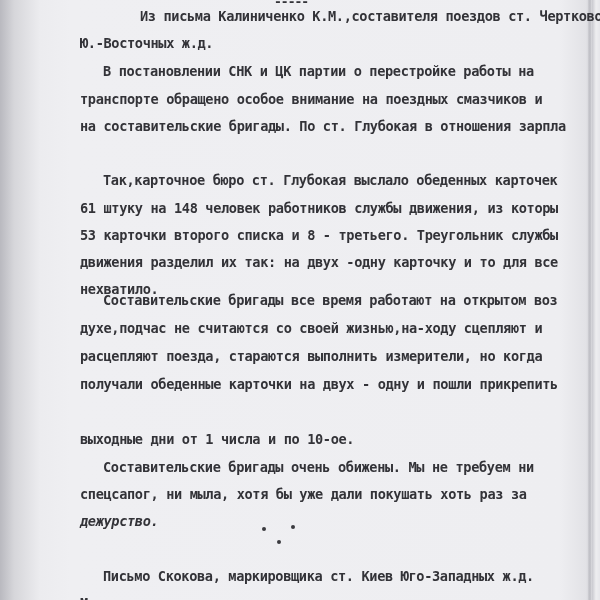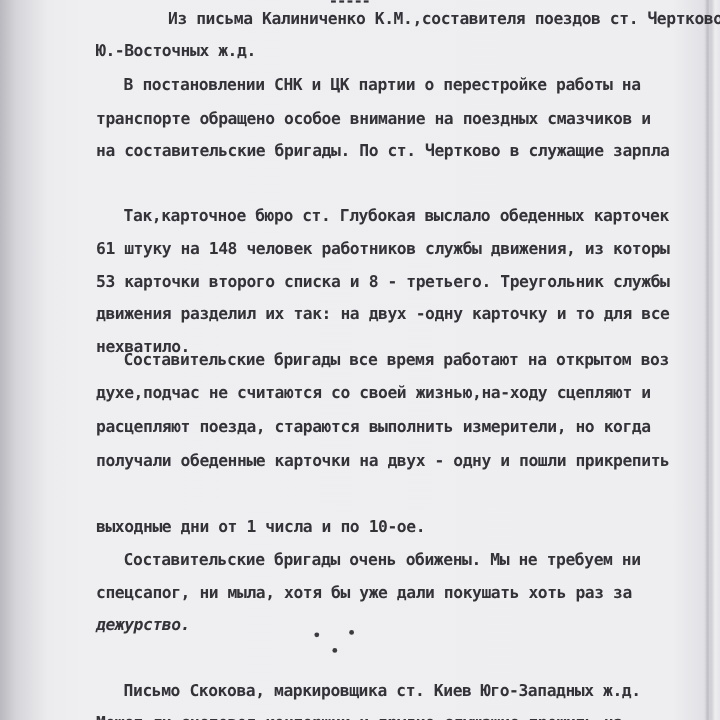--- a/index.html
+++ b/index.html
@@ -71,21 +71,21 @@
 <div class="page" data-name="scanned-document-page">
   <div class="rightline" data-name="page-edge-shadow"></div>
 
   <div class="sep" data-name="top-separator">-----</div>
 
   <div class="line" style="left:109px; top:27px;padding-left:31px;" data-name="letter-heading-line-1">Из письма Калиниченко К.М.,составителя поездов ст. Чертково</div>
   <div class="line" style="left:103px; top:86px;" data-name="paragraph-1-line-1">В постановлении СНК и ЦК партии о перестройке работы на</div>
 
   <div class="line" style="left:80px; top:57px;" data-name="letter-heading-line-2">Ю.-Восточных ж.д.</div>
   <div class="line" style="left:80px; top:115px;" data-name="paragraph-1-line-2">транспорте обращено особое внимание на поездных смазчиков и</div>
-  <div class="line" style="left:80px; top:144px;" data-name="paragraph-1-line-3">на составительские бригады. По ст. Чертково в служащие зарпла</div>
+  <div class="line" style="left:80px; top:144px;" data-name="paragraph-1-line-3">на составительские бригады. По ст. Глубокая в отношения зарпла</div>
 
   <div class="line" style="left:103px; top:201px;" data-name="paragraph-2-line-1">Так,карточное бюро ст. Глубокая выслало обеденных карточек</div>
   <div class="line" style="left:80px; top:230px;" data-name="paragraph-2-line-2">61 штуку на 148 человек работников службы движения, из которы</div>
   <div class="line" style="left:80px; top:259px;" data-name="paragraph-2-line-3">53 карточки второго списка и 8 - третьего. Треугольник службы</div>
   <div class="line" style="left:80px; top:288px;" data-name="paragraph-2-line-4">движения разделил их так: на двух -одну карточку и то для все</div>
   <div class="line" style="left:80px; top:317px;" data-name="paragraph-2-line-5">нехватило.</div>
 
   <div class="line" style="left:103px; top:346px;" data-name="paragraph-3-line-1">Составительские бригады все время работают на открытом воз</div>
   <div class="line" style="left:80px; top:402px;" data-name="paragraph-3-line-3">расцепляют  поезда, стараются выполнить измерители, но когда</div>
   <div class="line" style="left:80px; top:374px;" data-name="paragraph-3-line-2">духе,подчас не считаются со своей жизнью,на-ходу сцепляют и</div>

